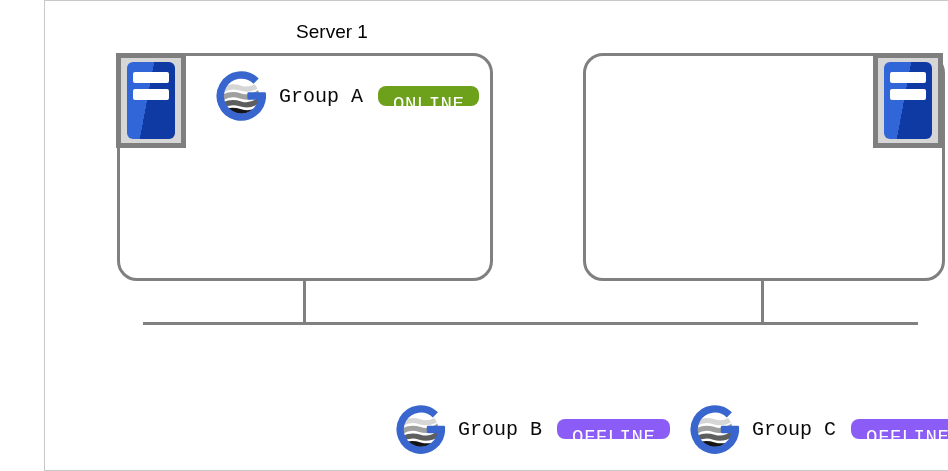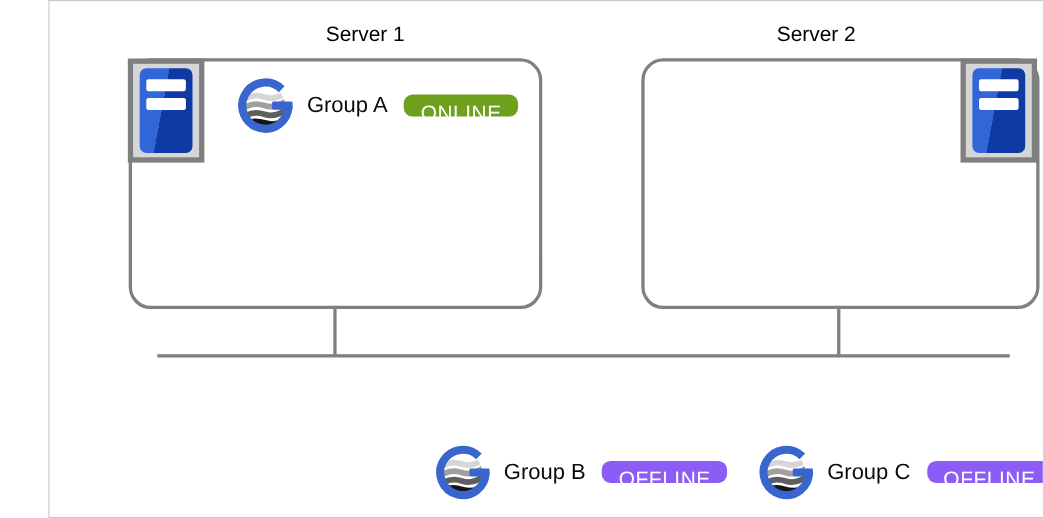--- a/index.html
+++ b/index.html
@@ -46,20 +46,21 @@
   }
   #server1-icon { left: 71px;  top: 52px; }
   #server2-icon { left: 828px; top: 52px; }
 
   .group-row {
     position: absolute;
     height: 56px;
     display: flex;
     align-items: center;
     white-space: nowrap;
+    font-family: Liberation Mono, monospace;
   }
   #groupA-row { left: 170px; top: 67px; }
   #groupB-row { left: 350px; top: 400px; }
   #groupC-row { left: 644px; top: 400px; }
 
   .group-logo { width: 56px; height: 56px; flex: 0 0 auto; }
   #groupB-row .group-logo, #groupC-row .group-logo { width: 55px; height: 55px; }
 
   .group-label {
     margin-left: 8px;
@@ -130,21 +131,20 @@
       </g>
       <path d="M 54,32 A 24 24 0 1 1 46.97,15.03" fill="none" stroke="#3866ce" stroke-width="8.5"></path>
       <rect x="37" y="27.75" width="21.25" height="8.5" rx="1.5" fill="#3866ce"></rect>
     </g>
   </defs>
 </svg>
 
 <div id="canvas">
 
   <div class="server-title" id="server1-title">Server 1</div>
-  <div class="server-title" id="server2-title">Server 2</div>
 
   <div class="server-box" id="server1-box"></div>
   <div class="server-box" id="server2-box"></div>
 
   <svg class="server-icon" id="server1-icon" viewBox="0 0 70 95">
       <use href="#server-shape"></use>
     </svg>
   <svg class="server-icon" id="server2-icon" viewBox="0 0 70 95">
       <use href="#server-shape"></use>
     </svg>

